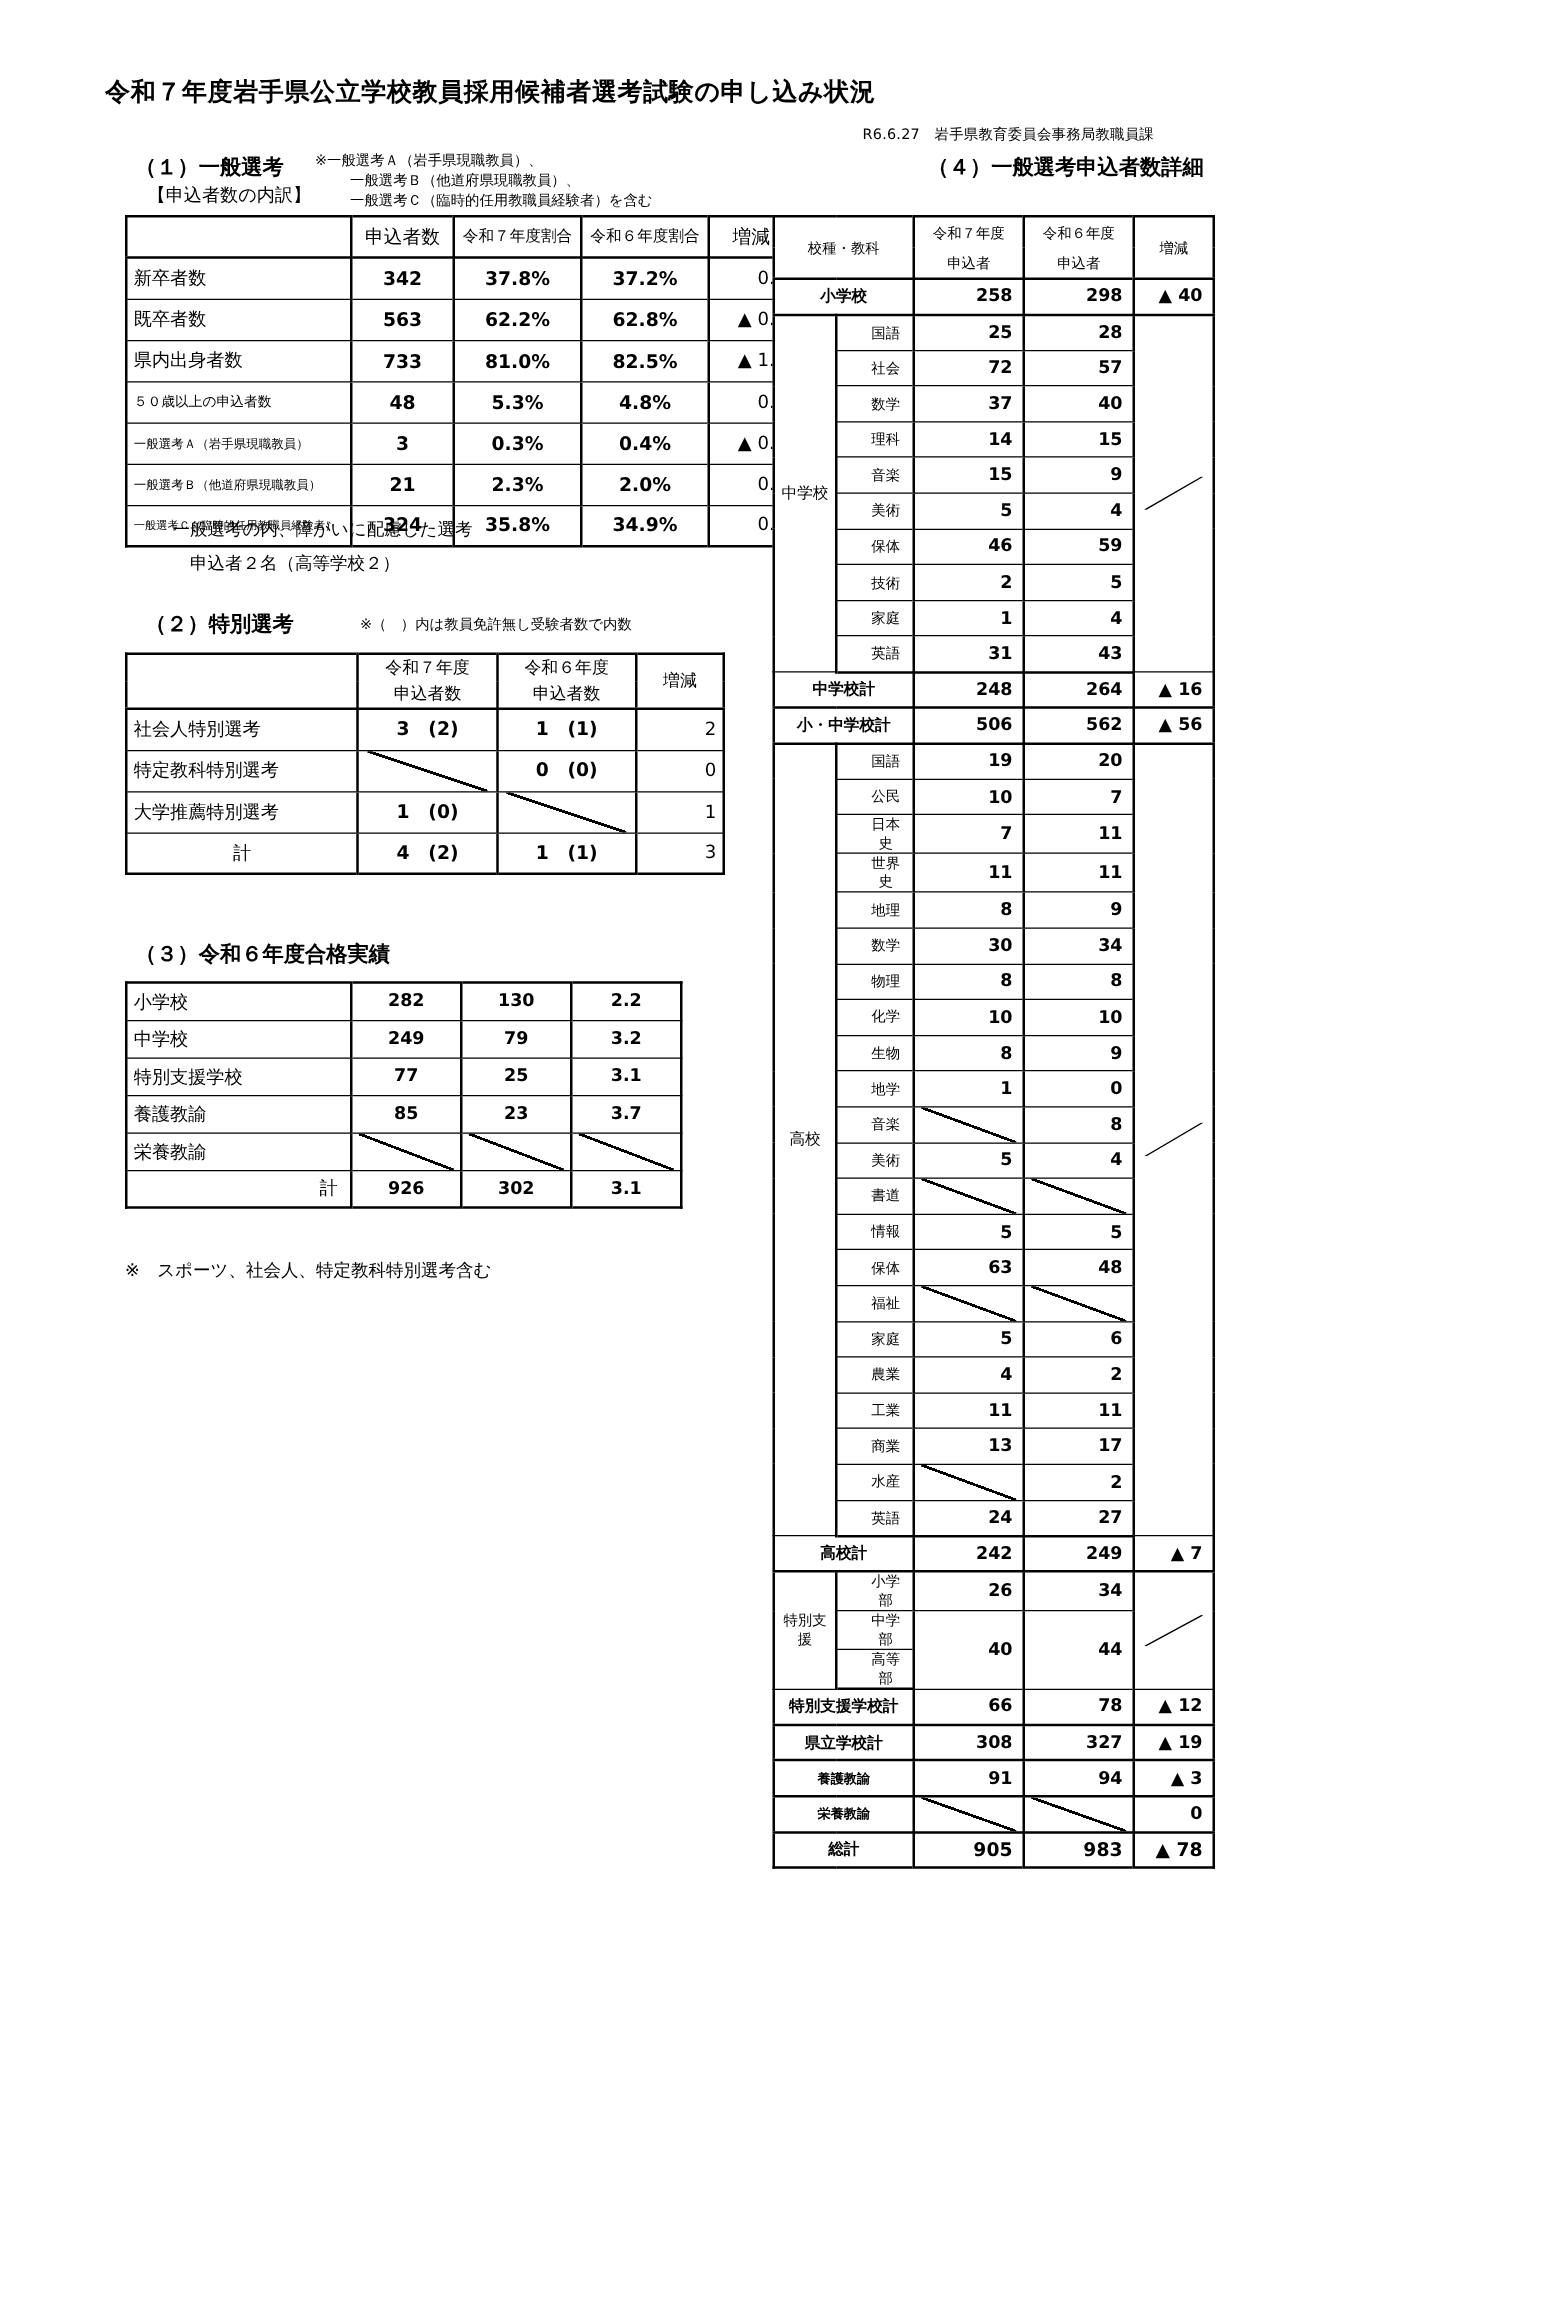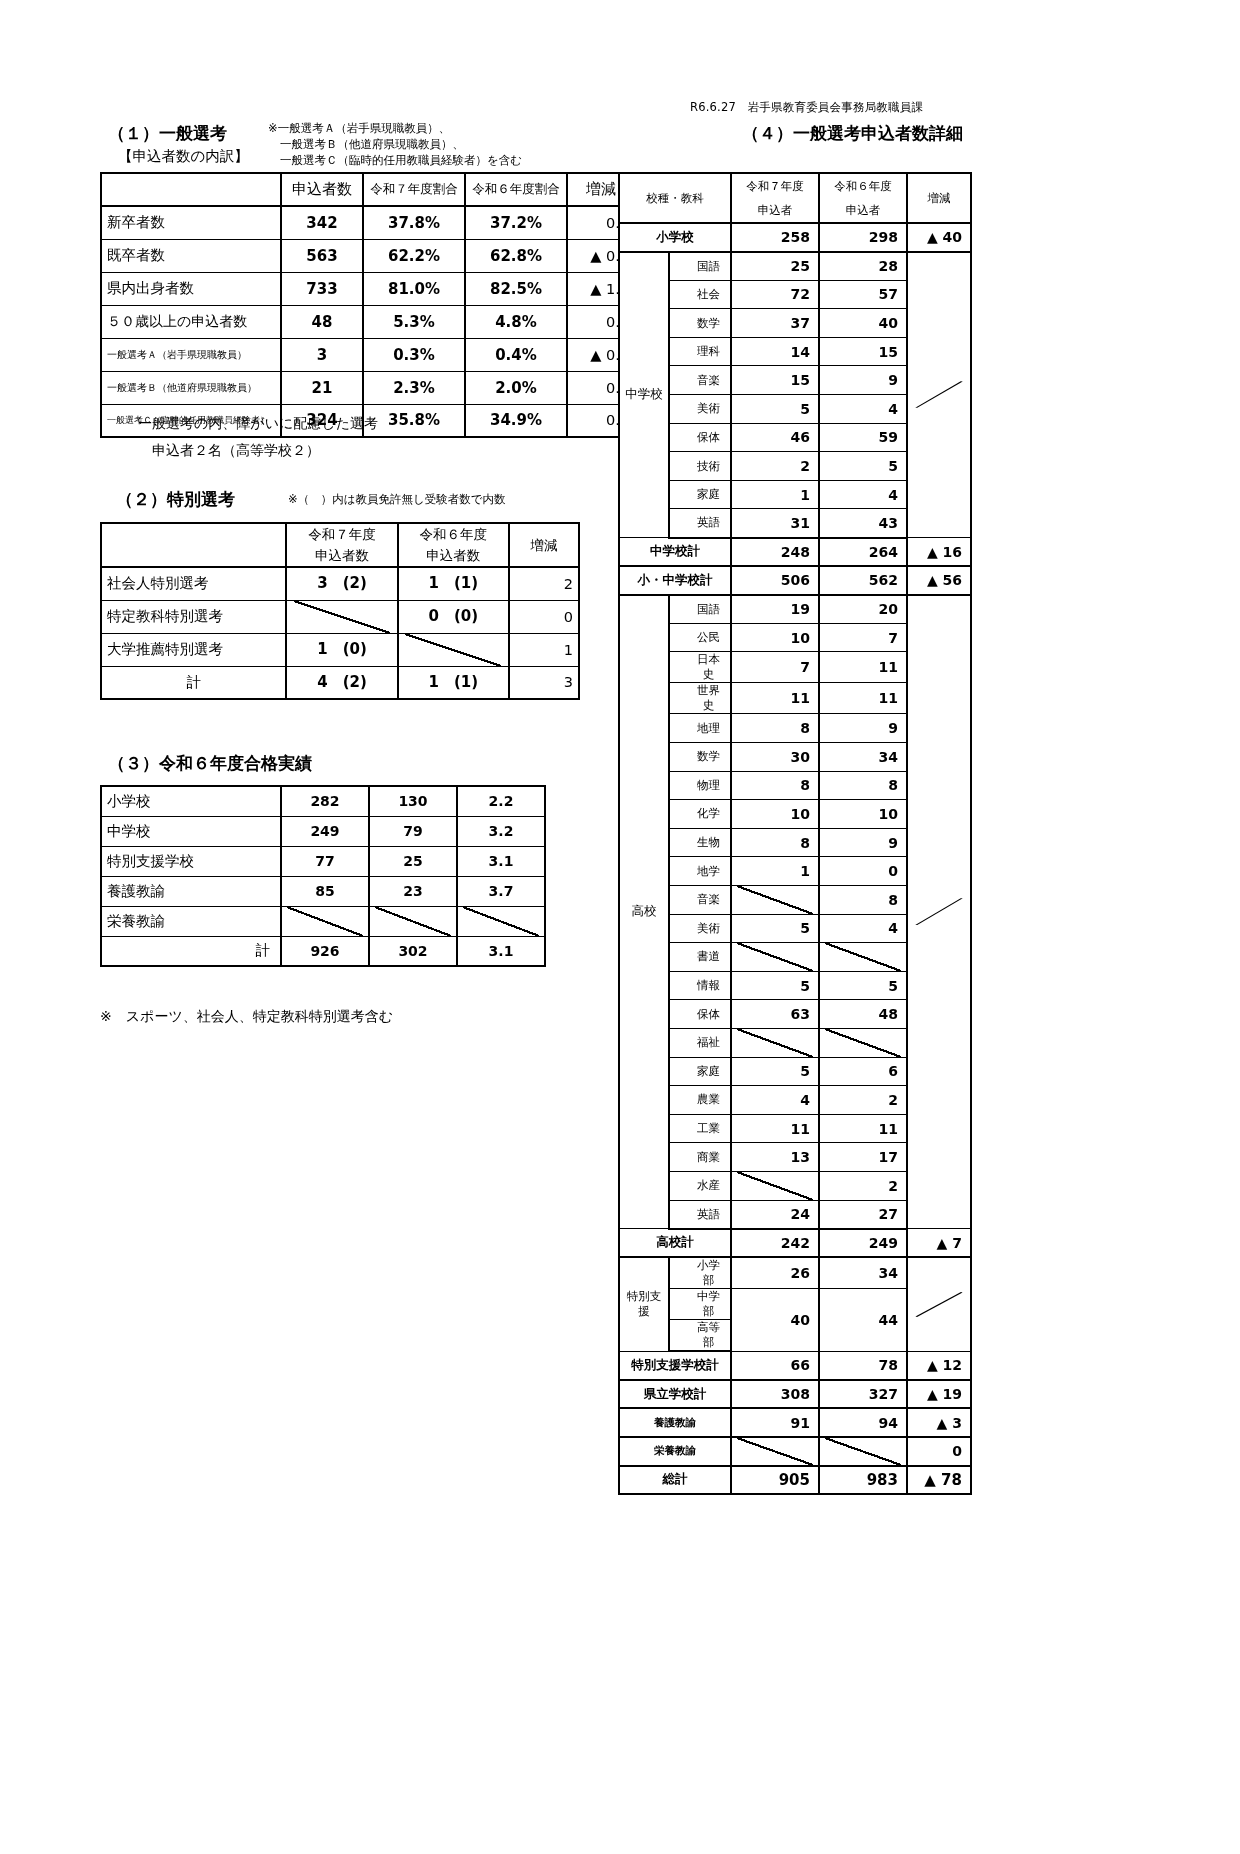--- a/index.html
+++ b/index.html
@@ -114,24 +114,25 @@
   #t4 .totname{ text-align:center; font-size:12.5px; }
   #t4 .dlt{ text-align:right; padding-right:8px; font-weight:bold; font-size:14px; }
   #t4 .thin{ font-size:10.5px; }
   .footnote{ position:absolute; font-size:14px; white-space:nowrap; }
 </style>
 </head>
 <body>
 
 <div class="page">
 
+  <div class="doc-title">令和７年度岩手県公立学校教員採用候補者選考試験の申し込み状況</div>
   <div class="stamp">R6.6.27　岩手県教育委員会事務局教職員課</div>
 
   <div class="sec-head" style="left:108px; top:122px;">（１）一般選考</div>
-  <div class="sec-note" style="left:268px; top:121px;">※一般選考Ａ（岩手県現職教員）、</div>
+  <div class="sec-note" style="left:252px; top:121px;">※一般選考Ａ（岩手県現職教員）、</div>
   <div class="sec-note" style="left:280px; top:137px;">一般選考Ｂ（他道府県現職教員）、</div>
   <div class="sec-note" style="left:280px; top:153px;">一般選考Ｃ（臨時的任用教職員経験者）を含む</div>
   <div class="sub-head" style="left:118px; top:147px;">【申込者数の内訳】</div>
 
   <table class="grid outer" id="t1">
     <colgroup>
       <col class="c0">
         <col class="c1">
         <col class="c2">
         <col class="c3">
@@ -161,21 +162,21 @@
         <td class="rgt bold">▲ 0.6</td>
       </tr>
       <tr>
         <td class="lbl thick-r">県内出身者数</td>
         <td class="num thick-r">733</td>
         <td class="num thick-r">81.0%</td>
         <td class="num thick-r">82.5%</td>
         <td class="rgt bold">▲ 1.5</td>
       </tr>
       <tr>
-        <td class="lbl thick-r" style="font-size:14px;">５０歳以上の申込者数</td>
+        <td class="lbl thick-r" style="font-size:11px;">５０歳以上の申込者数</td>
         <td class="num thick-r">48</td>
         <td class="num thick-r">5.3%</td>
         <td class="num thick-r">4.8%</td>
         <td class="rgt bold">0.5</td>
       </tr>
       <tr>
         <td class="lbl small thick-r">一般選考Ａ（岩手県現職教員）</td>
         <td class="num thick-r">3</td>
         <td class="num thick-r">0.3%</td>
         <td class="num thick-r">0.4%</td>

